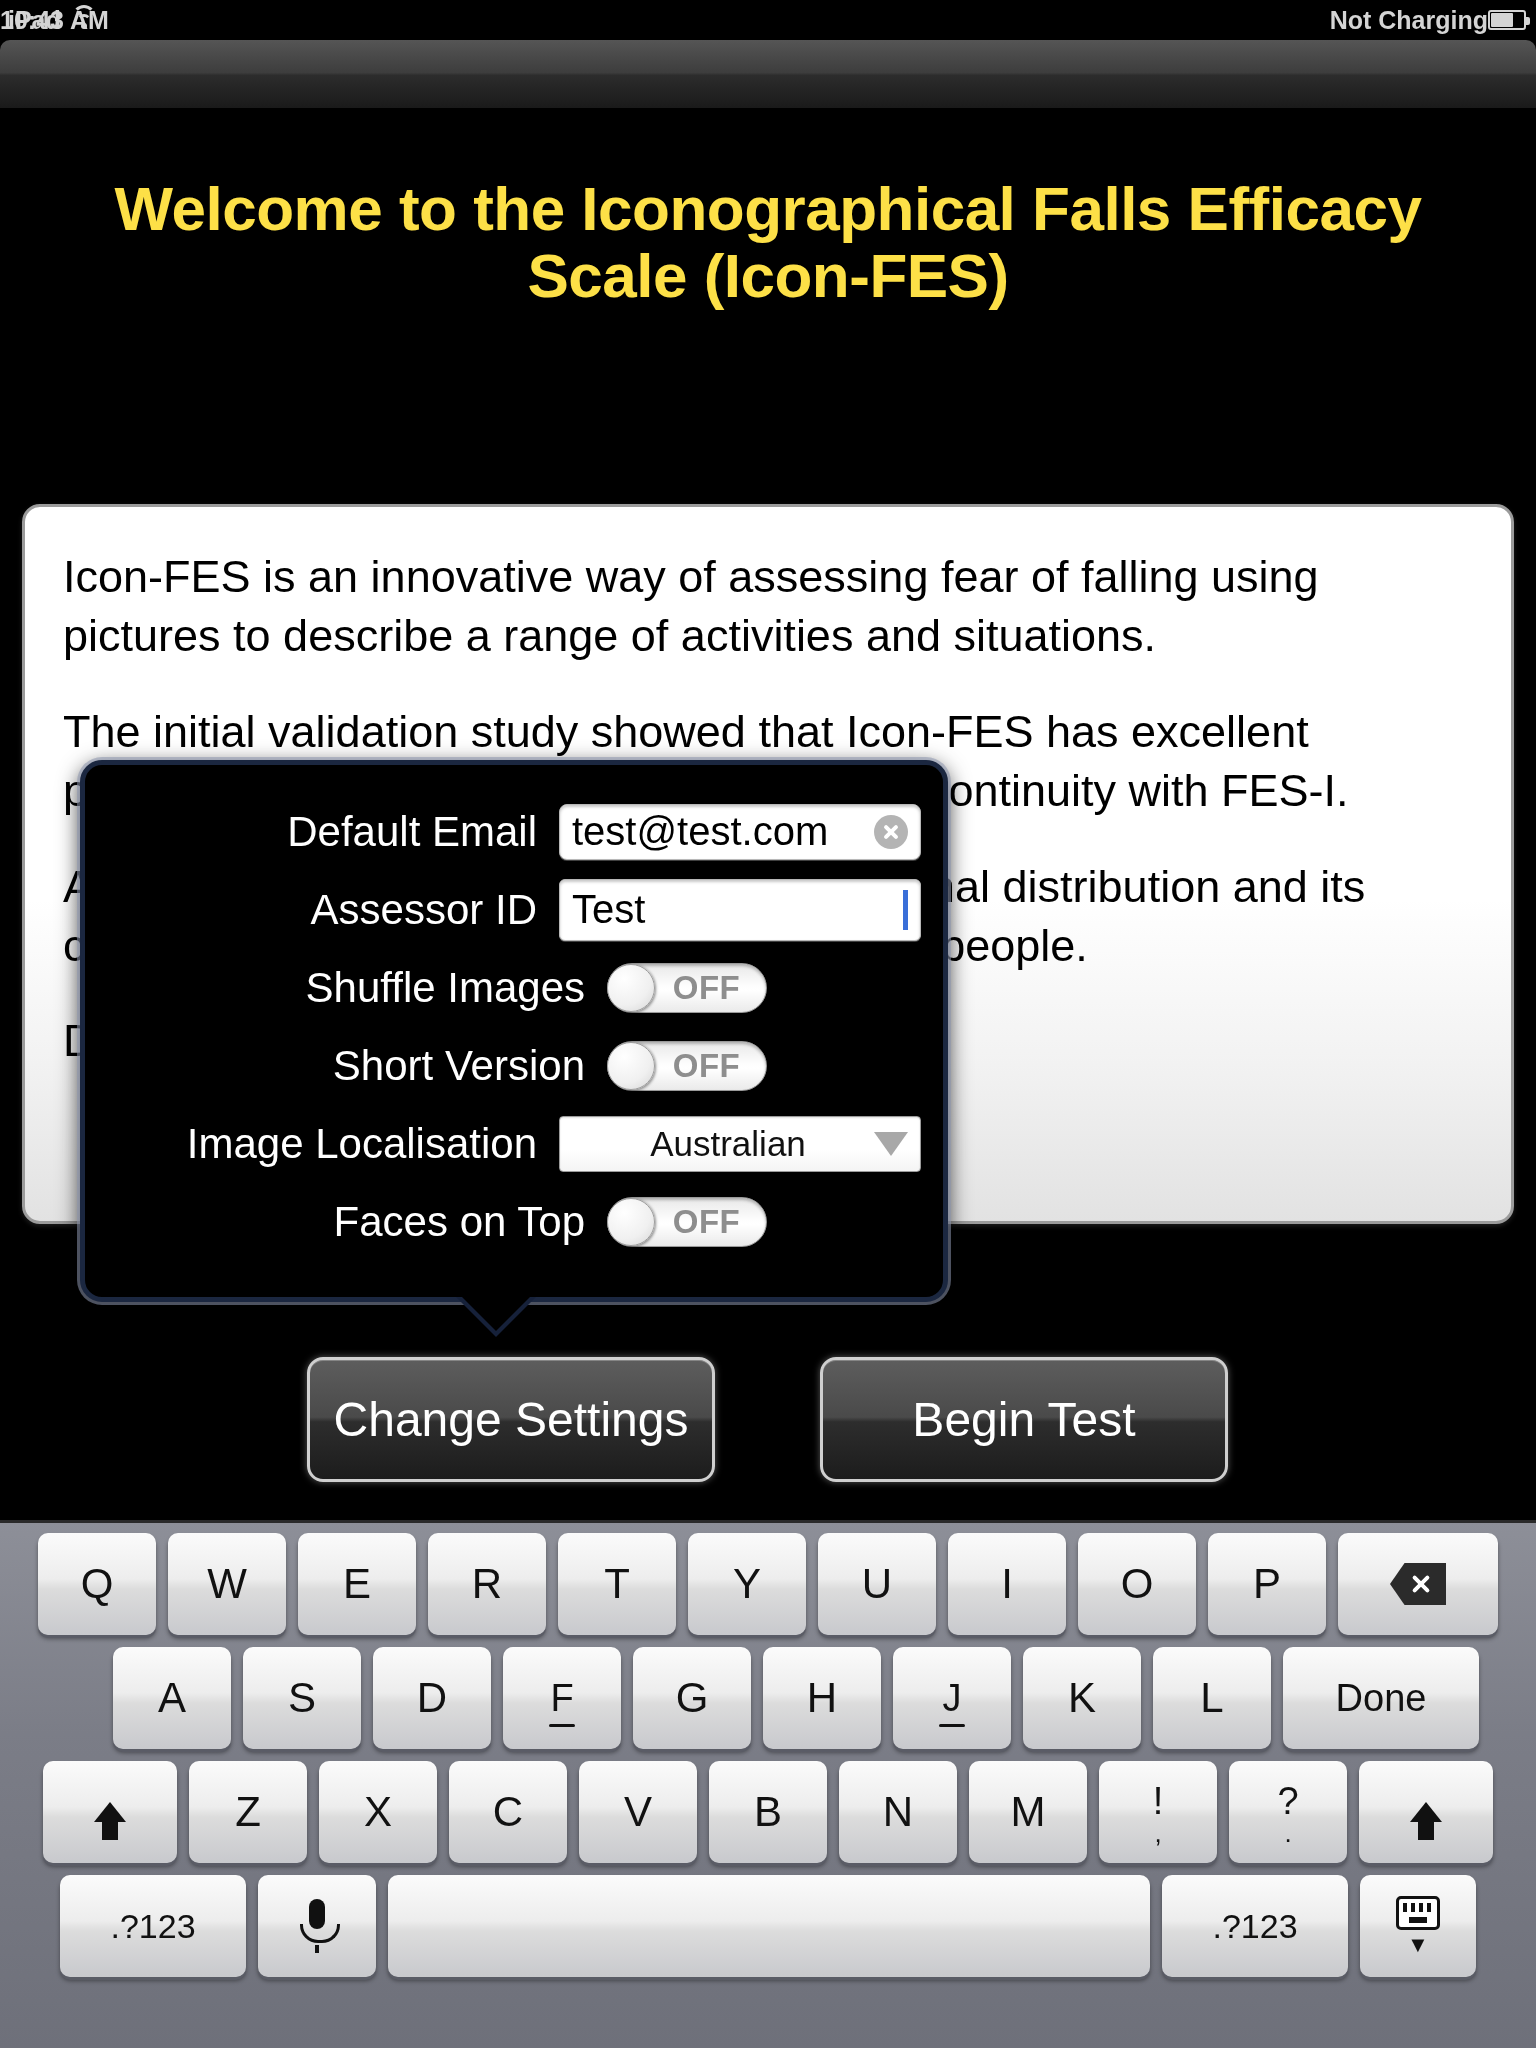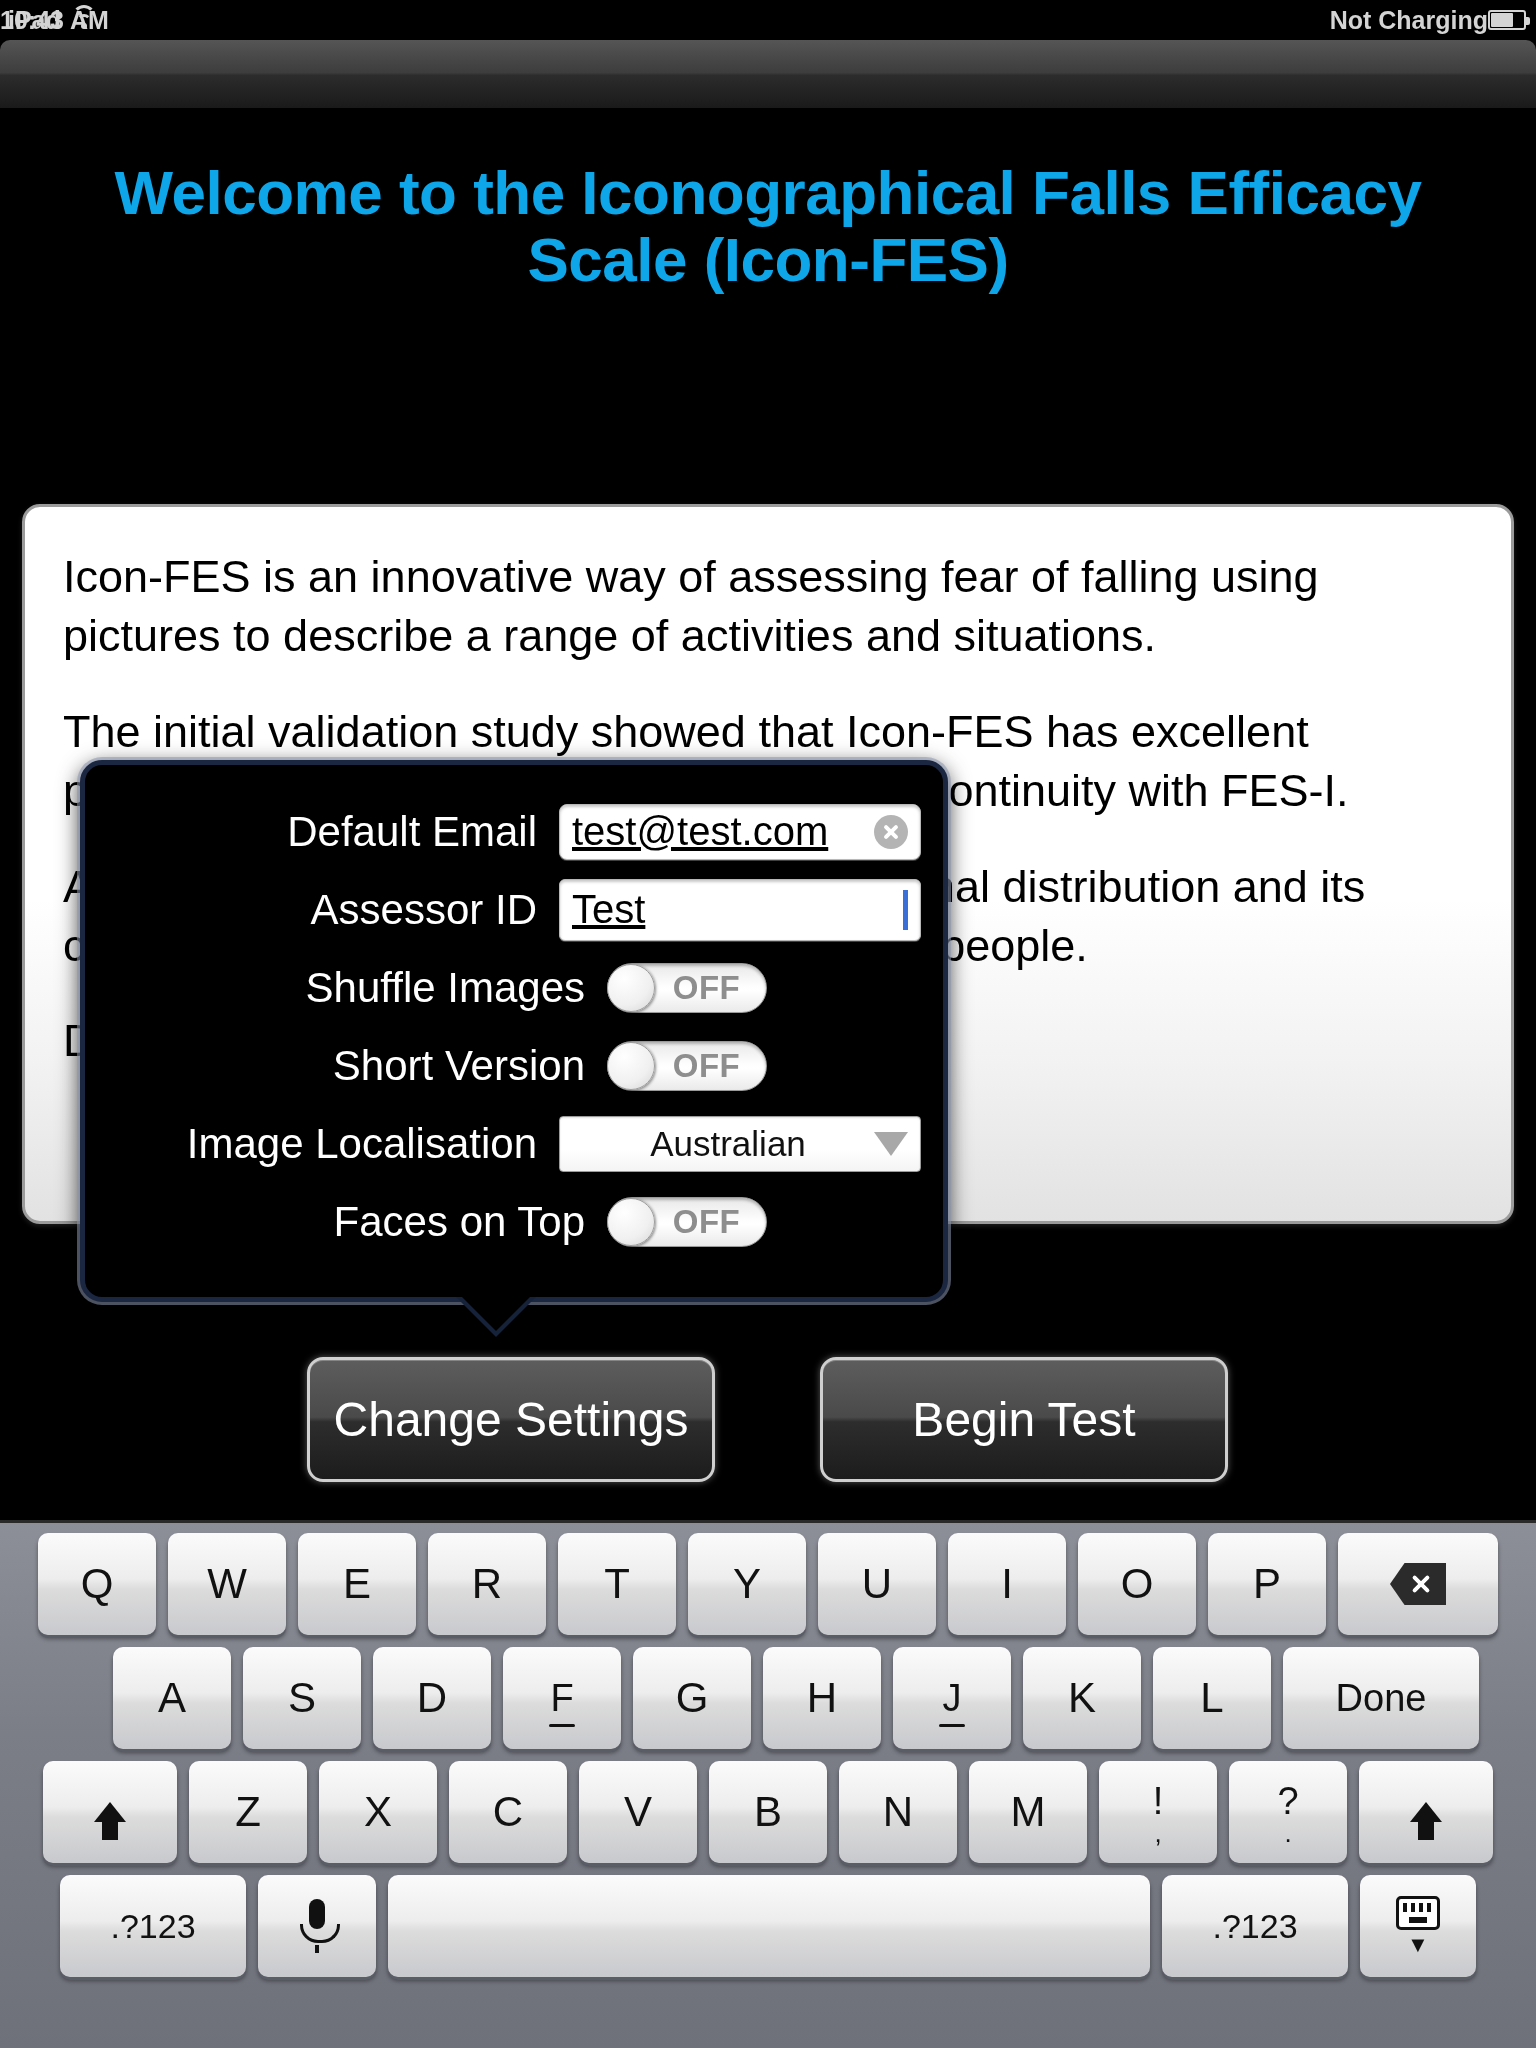--- a/index.html
+++ b/index.html
@@ -37,22 +37,22 @@
 
   
   .glassbar {
     position:absolute; top:40px; left:0; width:1536px; height:68px;
     background: linear-gradient(180deg,#555 0%, #3d3d3d 48%, #2c2c2c 52%, #1a1a1a 100%);
     border-radius: 10px 10px 0 0;
   }
 
   
   .title {
-    position:absolute; top:160px; left:80px; width:1376px;
-    color:#0ea5e9; font-size:62px; font-weight:bold; line-height:1.08;
+    position:absolute; top:176px; left:80px; width:1376px;
+    color:#fde047; font-size:62px; font-weight:bold; line-height:1.08;
     text-align:center; letter-spacing:-0.5px;
   }
 
   
   .card {
     position:absolute; left:22px; top:504px; width:1492px; height:720px;
     background: linear-gradient(180deg,#fff 0%,#fff 55%,#f2f2f2 78%,#e2e2e2 100%);
     border-radius: 18px;
     border: 3px solid #9b9b9b;
     box-shadow: 0 2px 5px rgba(255,255,255,0.12);
@@ -97,21 +97,21 @@
 
   
   .tf {
     width: 362px; height: 56px; background:#fff; border-radius: 8px;
     border:1px solid #b8b8b8;
     box-shadow: inset 0 2px 3px rgba(0,0,0,0.22), 0 1px 0 rgba(255,255,255,0.25);
     display:flex; align-items:center; padding: 0 12px;
     font-size: 40px; color:#000; position:relative;
   }
   .tf.tall { height: 62px; border-radius: 6px; }
-  .tf .val { flex:1; white-space:nowrap; overflow:hidden;text-decoration:underline; }
+  .tf .val { flex:1; white-space:nowrap; overflow:hidden; }
   .clear-x {
     width: 34px; height:34px; border-radius:50%; background:#b4b4b4;
     position:relative; flex:0 0 auto;
   }
   .clear-x::before, .clear-x::after{
     content:""; position:absolute; left:8px; top:15px; width:18px; height:4px;
     background:#fff; border-radius:2px;
   }
   .clear-x::before{ transform: rotate(45deg); }
   .clear-x::after { transform: rotate(-45deg); }

